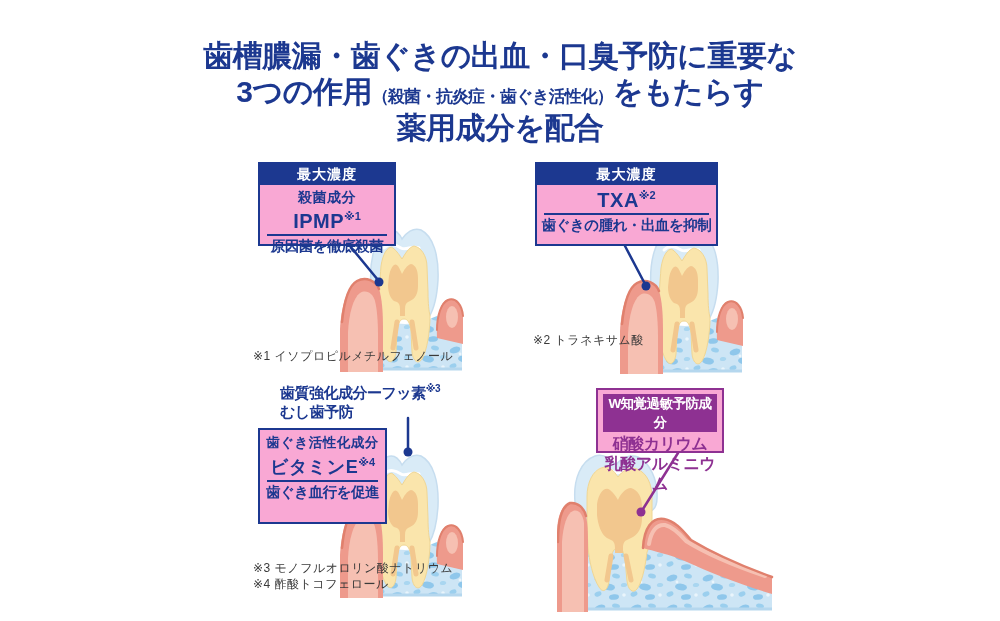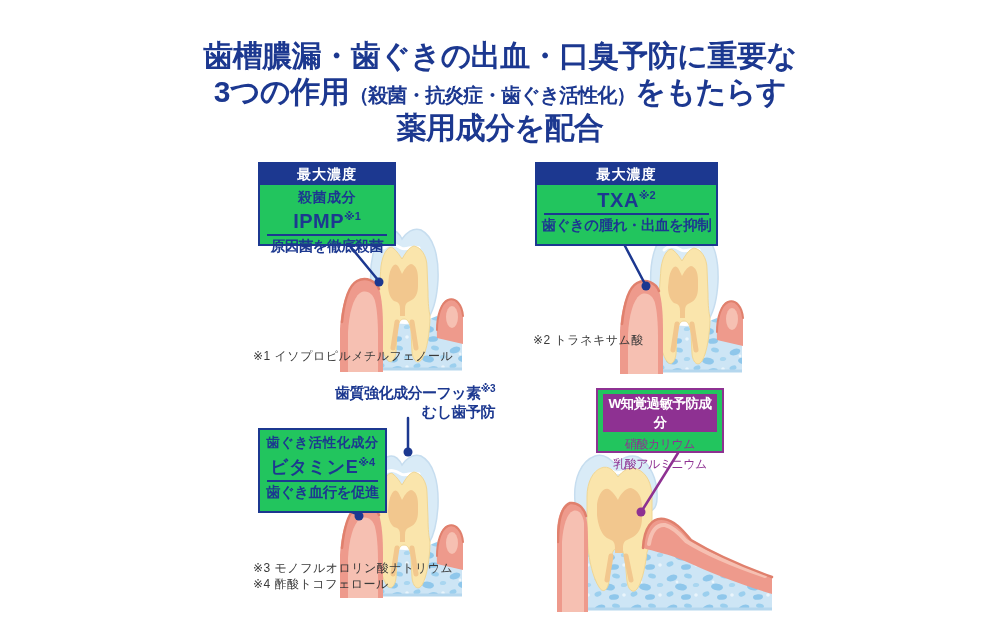--- a/index.html
+++ b/index.html
@@ -6,43 +6,43 @@
   .stage{
     position:relative;width:1000px;height:621px;background:#ffffff;overflow:hidden;
     font-family:"Liberation Sans","DejaVu Sans",sans-serif;
   }
   
   .title{
     position:absolute;top:40px;left:0;width:1000px;text-align:center;
     color:#1c3890;font-weight:900;line-height:31px;letter-spacing:-0.5px;
   }
   .title .big{font-size:30px;}
-  .title .small{font-size:20px;letter-spacing:-1px;}
+  .title .small{font-size:17px;letter-spacing:-1px;}
   
   .callout{
-    position:absolute;background:#22c55e;border:2px solid #1c3890;color:#1c3890;
+    position:absolute;background:#f9a8d4;border:2px solid #1c3890;color:#1c3890;
     text-align:center;z-index:6;box-sizing:border-box;
   }
   .callout .hdr{background:#1c3890;color:#ffffff;font-weight:bold;font-size:14px;line-height:21px;letter-spacing:1px;}
   .cat{font-size:14px;font-weight:bold;line-height:18px;margin-top:3px;letter-spacing:0.5px;}
   .ing{font-size:20px;font-weight:900;line-height:21px;letter-spacing:0.5px;}
   .ing sup{font-size:11px;font-weight:bold;letter-spacing:0;}
   .divider{border-top:2px solid #1c3890;margin:2px 7px 1px;}
   .eff{font-size:14.5px;font-weight:bold;line-height:19px;letter-spacing:-0.5px;}
   #box-ipmp{left:258px;top:162px;width:138px;height:84px;}
   #box-txa{left:535px;top:162px;width:183px;height:84px;}
-  #box-vitamin{left:258px;top:428px;width:129px;height:85px;}
+  #box-vitamin{left:258px;top:428px;width:129px;height:96px;}
   #box-vitamin .cat{font-size:13.5px;margin-top:4px;}
   #box-vitamin .ing{font-size:18px;}
   #box-sens{left:596px;top:388px;width:128px;height:65px;border-color:#8e3192;color:#8e3192;}
   #box-sens .hdr{background:#8e3192;margin:4px 5px 2px;font-size:13.5px;line-height:19px;letter-spacing:-0.5px;}
-  .sens-name{font-size:12px;font-weight:400;line-height:20px;letter-spacing:-0.5px;}
+  .sens-name{font-size:16px;font-weight:700;line-height:20px;letter-spacing:-0.5px;}
   
   #fluoride{
-    position:absolute;left:280px;top:379px;width:215px;text-align:right;z-index:6;
+    position:absolute;left:280px;top:379px;width:215px;text-align:left;z-index:6;
     color:#1c3890;font-weight:bold;font-size:15px;line-height:19px;letter-spacing:-0.5px;
   }
   #fluoride sup{font-size:10px;}
   
   .fn{position:absolute;font-size:12px;color:#3a3a3a;z-index:7;letter-spacing:0.5px;}
   #fn1{left:253px;top:348px;}
   #fn2{left:533px;top:332px;}
   #fn3{left:253px;top:560px;}
   #fn4{left:253px;top:576px;}
   

